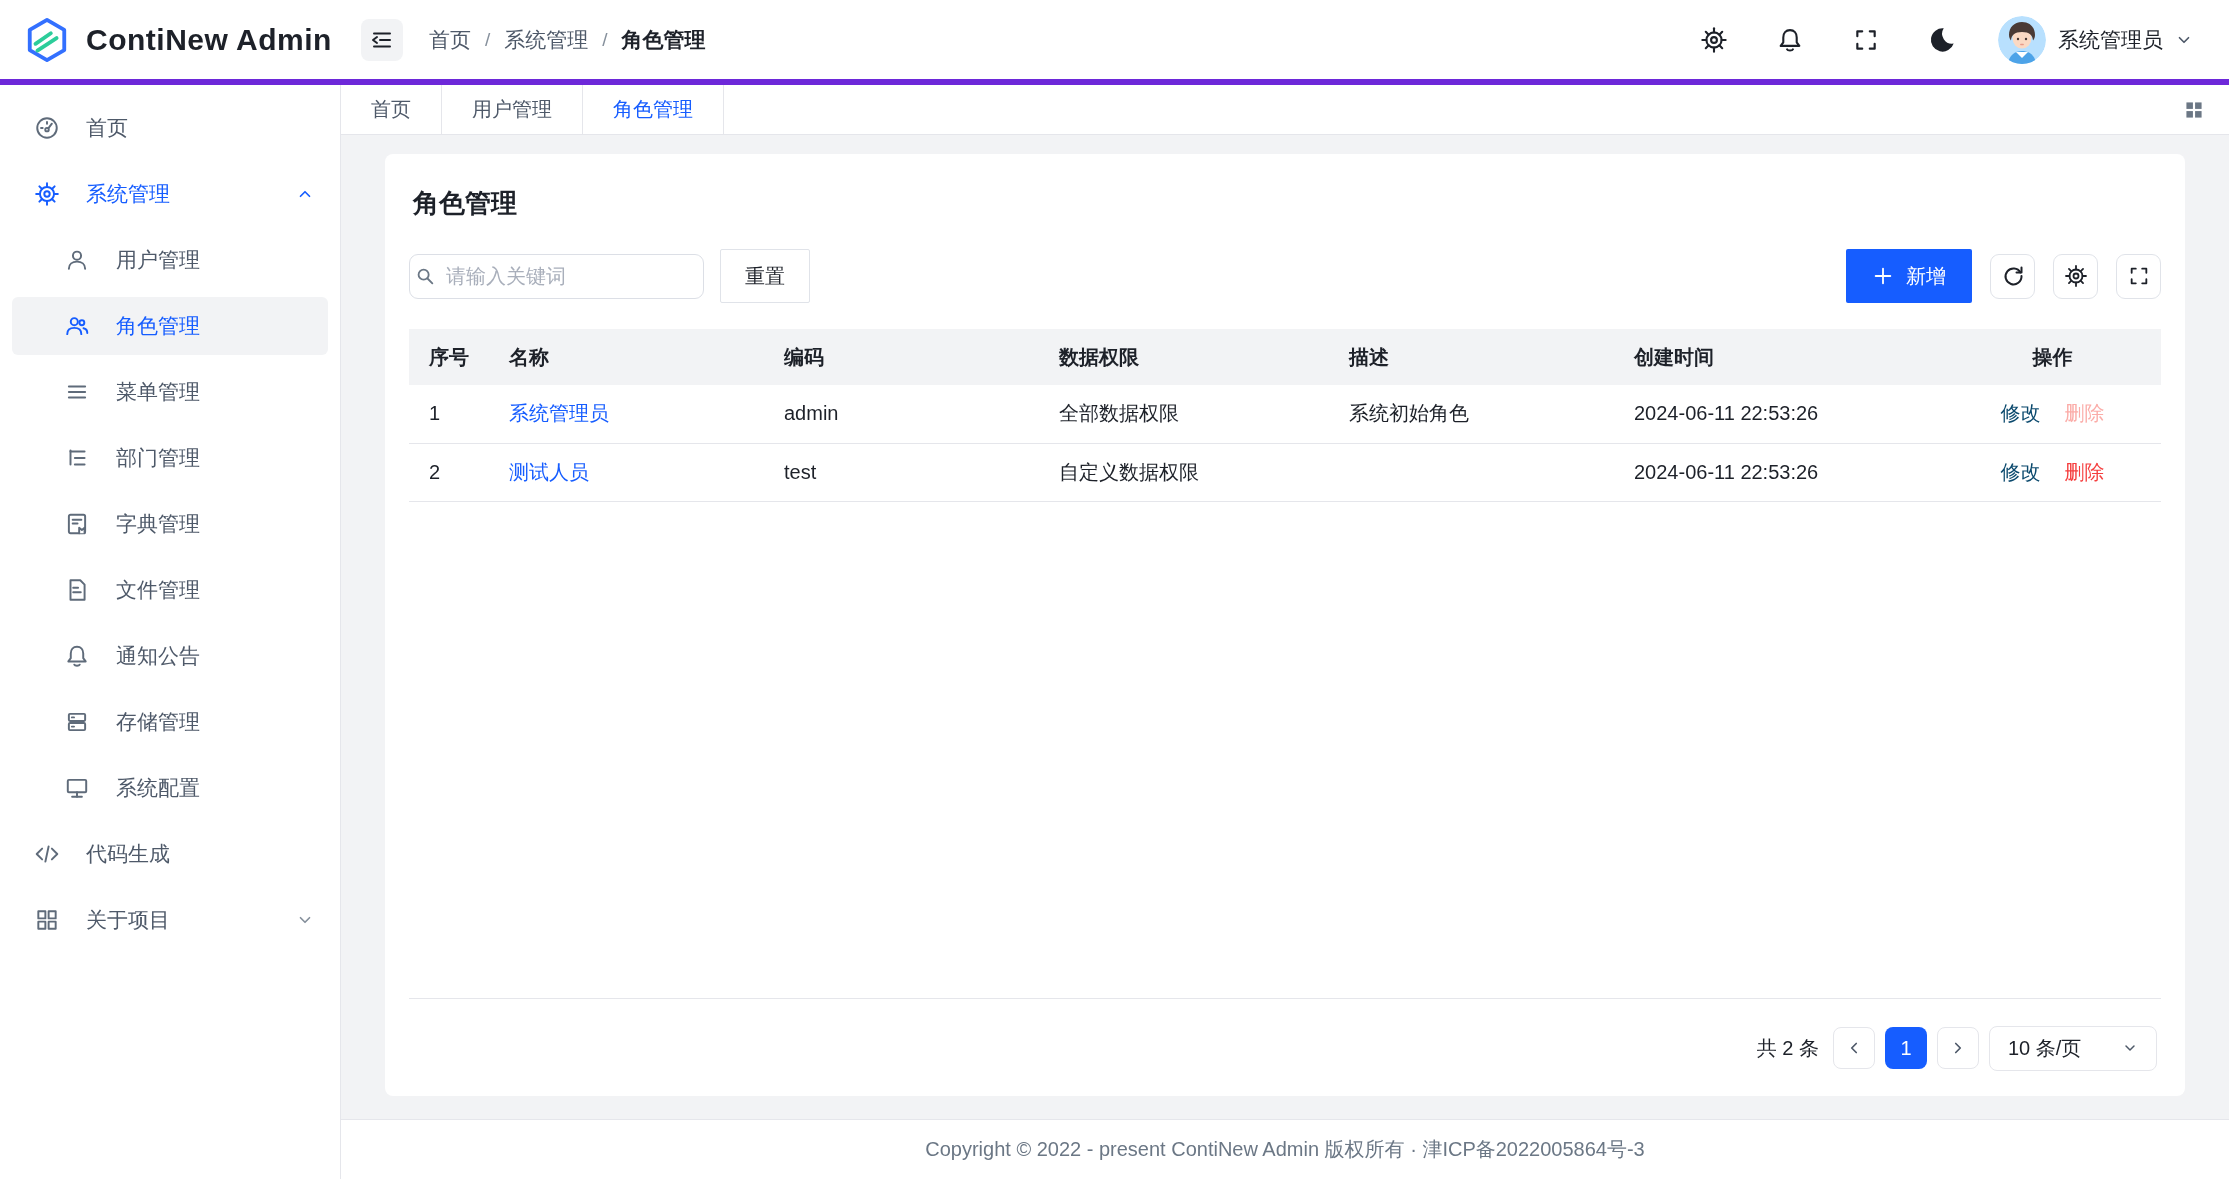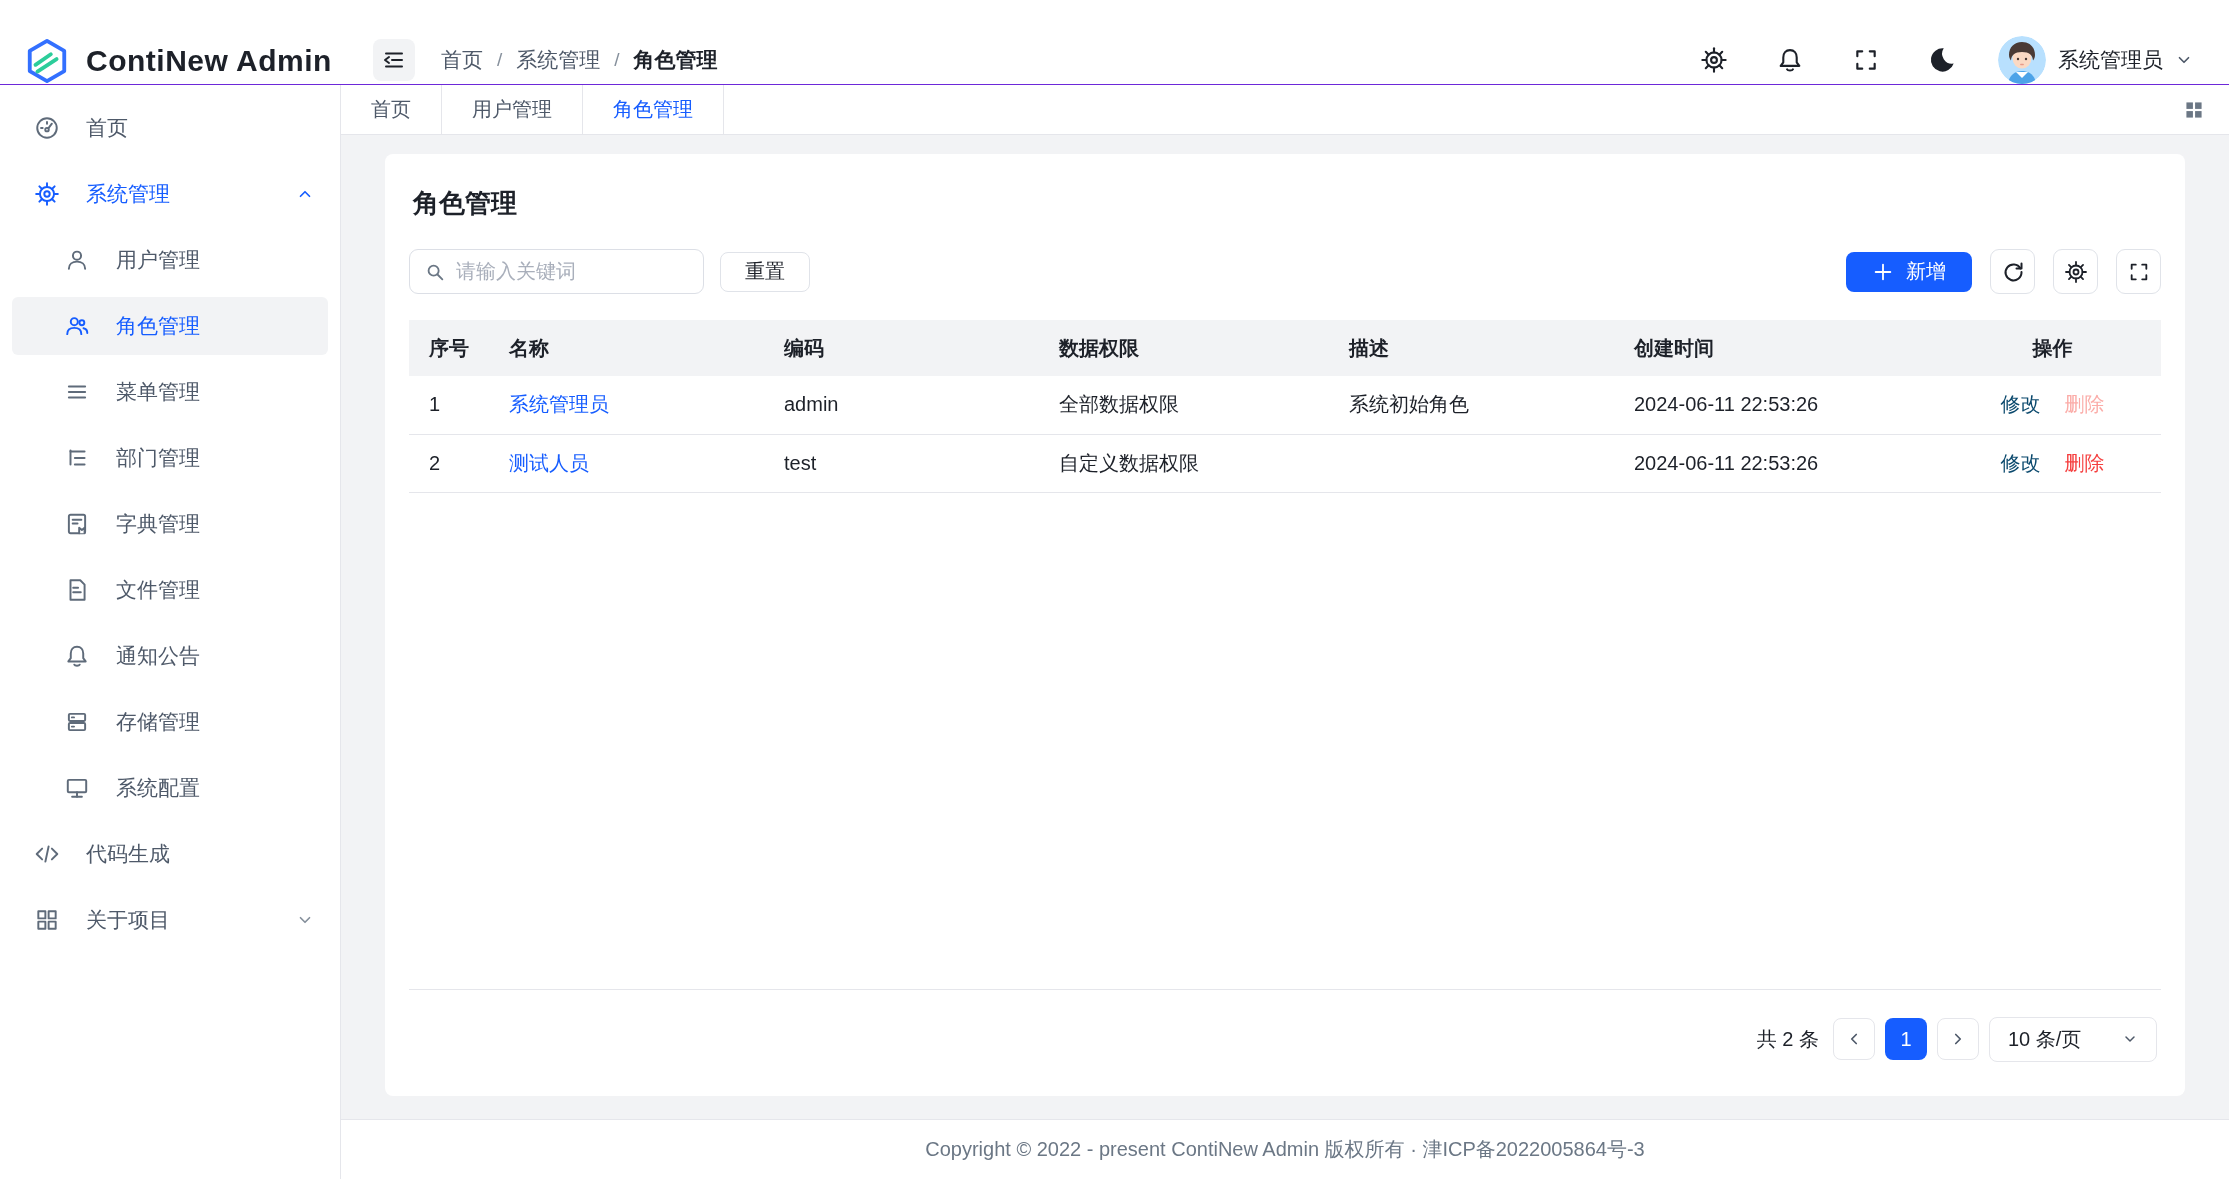--- a/index.html
+++ b/index.html
@@ -6,21 +6,21 @@
   html,body { width:2229px; height:1179px; }
   body {
     font-family: "Liberation Sans", "DejaVu Sans", sans-serif;
     color: #1d2129;
     background: #fff;
     overflow: hidden;
   }
   .app { width:2229px; height:1179px; display:flex; flex-direction:column; }
 
   
-  .header { height:85px; flex:0 0 85px; display:flex; align-items:flex-end; border-bottom:1px solid #6d28d9; background:#fff;gap:12px; }
+  .header { height:85px; flex:0 0 85px; display:flex; align-items:center; border-bottom:6px solid #6d28d9; background:#fff; }
   .logo-area { width:341px; flex:0 0 341px; display:flex; align-items:center; gap:16px; padding-left:24px; }
   .logo-title { font-size:30px; font-weight:bold; color:#1d2129; letter-spacing:0.5px; }
   .header-main { flex:1; display:flex; align-items:center; padding:0 36px 0 20px; }
   .collapse-btn { width:42px; height:42px; border-radius:8px; background:#f2f3f5; display:flex; align-items:center; justify-content:center; color:#1d2129; cursor:pointer; border:none; }
   .breadcrumb { display:flex; align-items:center; gap:14px; margin-left:26px; font-size:21px; color:#4e5969; }
   .breadcrumb .sep { color:#86909c; font-size:19px; }
   .breadcrumb .crumb { cursor:pointer; }
   .breadcrumb .crumb.current { color:#1d2129; font-weight:600; }
   .header-right { margin-left:auto; display:flex; align-items:center; gap:36px; }
   .hicon { width:40px; height:40px; display:flex; align-items:center; justify-content:center; color:#1d2129; cursor:pointer; background:none; border:none; }
@@ -49,25 +49,25 @@
   .tab.active { color:#165dff; }
   .tabbar-right { margin-left:auto; display:flex; align-items:center; padding-right:22px; }
   .tab-grid-btn { background:none; border:none; cursor:pointer; color:#6b7785; display:flex; }
 
   
   .content { flex:1; padding:19px 44px 23px 44px; min-height:0; }
   .card { background:#fff; border-radius:8px; height:100%; padding:28px 24px 0 24px; display:flex; flex-direction:column; }
   .page-title { font-size:26px; font-weight:bold; color:#1d2129; margin:4px 0 28px 4px; }
 
   .toolbar { display:flex; align-items:center; margin-bottom:26px; }
-  .search-box { width:295px; height:45px; border:1px solid #dcdfe6; border-radius:9px; display:flex; align-items:center; padding:0 14px; background:#fff; }
+  .search-box { width:295px; height:45px; border:1px solid #dcdfe6; border-radius:9px; display:flex; align-items:center; padding:0 4px; background:#fff; }
   .search-box .s-icon { color:#6b7785; display:flex; margin-right:10px; }
   .search-input { border:none; outline:none; font-size:20px; flex:1; min-width:0; color:#1d2129; background:transparent; }
   .search-input::placeholder { color:#a9afbb; }
-  .btn { height:40px; border-radius:8px; font-size:20px; display:inline-flex; align-items:center; justify-content:center; cursor:pointer; font-family:inherit; }
+  .btn { height:54px; border-radius:2px; font-size:20px; display:inline-flex; align-items:center; justify-content:center; cursor:pointer; font-family:inherit; }
   .btn-plain { background:#fff; border:1px solid #e0e3e9; color:#1d2129; padding:0 24px; margin-left:16px; }
   .toolbar-right { margin-left:auto; display:flex; align-items:center; gap:18px; }
   .btn-primary { background:#165dff; border:none; color:#fff; padding:0 26px; gap:12px; }
   .icon-btn { width:45px; height:45px; border:1px solid #e0e3e9; background:#fff; border-radius:9px; color:#1d2129; display:inline-flex; align-items:center; justify-content:center; cursor:pointer; }
 
   
   .table-wrap { height:670px; border-bottom:1px solid #e5e6eb; overflow:hidden; }
   table { width:100%; border-collapse:collapse; table-layout:fixed; }
   col.c-idx{width:80px;} col.c-name{width:275px;} col.c-code{width:275px;} col.c-scope{width:290px;} col.c-desc{width:285px;} col.c-time{width:330px;} col.c-ops{width:217px;}
   thead th { background:#f2f3f5; height:56px; font-size:20px; font-weight:600; color:#1d2129; text-align:left; padding:0 20px; }

